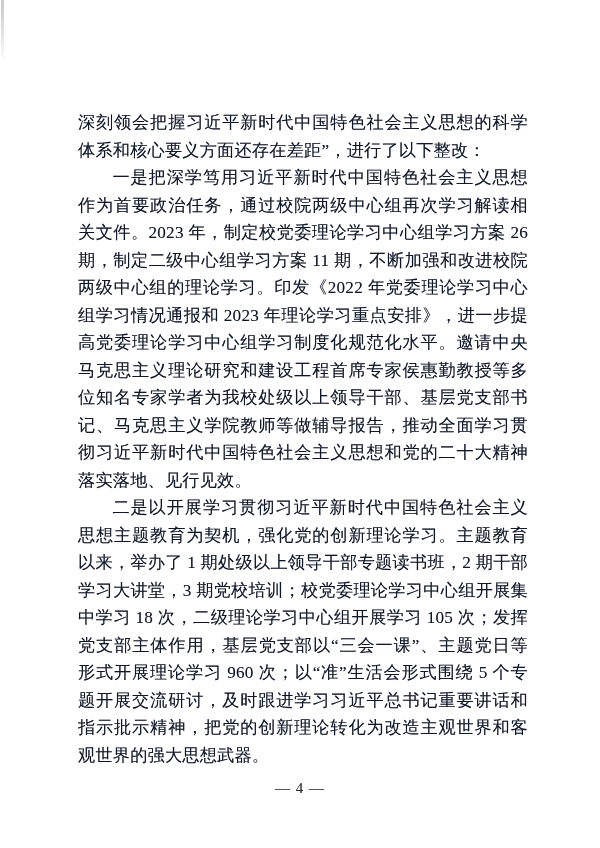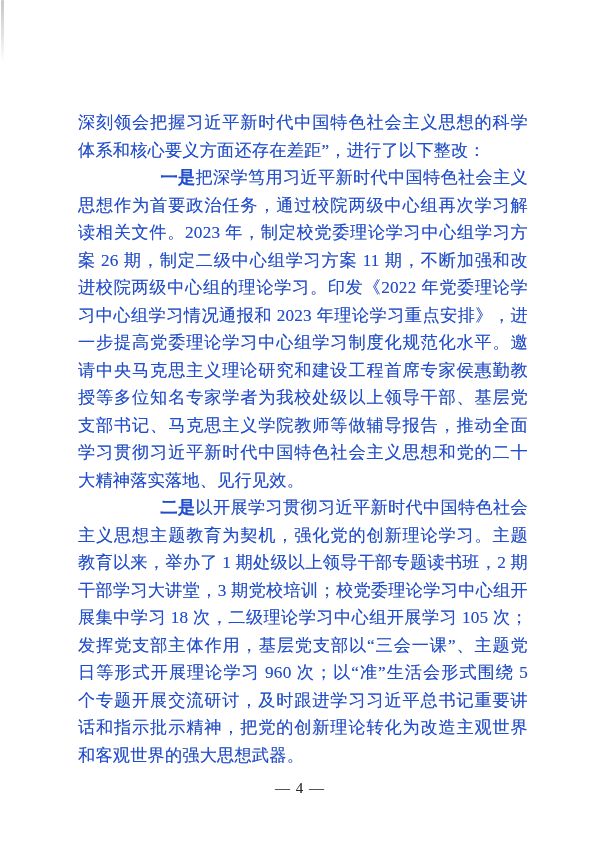--- a/index.html
+++ b/index.html
@@ -23,39 +23,38 @@
     width: 3px;
     height: 62px;
     background: linear-gradient(180deg, #c7c7c7 0%, #e3e3e3 55%, rgba(255,255,255,0) 100%);
     border-radius: 1px;
   }
   .body-text {
     position: absolute;
     left: 78px;
     top: 109px;
     width: 450px;
-    color: #1d4ed8;
+    color: #0f172a;
     font-size: 17.2px;
     line-height: 27.5px;
     text-align: justify;
     text-justify: inter-ideograph;
     letter-spacing: 0.2px;
     text-shadow: 0 0 0.4px rgba(0,0,0,0.35);
   }
   .para {
     margin: 0;
     padding: 0;
     text-indent: 0;
   }
   .para.indent {
     text-indent: 2em;
   }
   .run-bold {
-    font-weight: bold;
-    margin-left: 48px;
+    font-weight: normal;
   }
   .footer {
     position: absolute;
     left: 0;
     top: 780px;
     width: 600px;
     text-align: center;
     color: #2b2b2b;
     font-size: 15px;
     letter-spacing: 1px;

